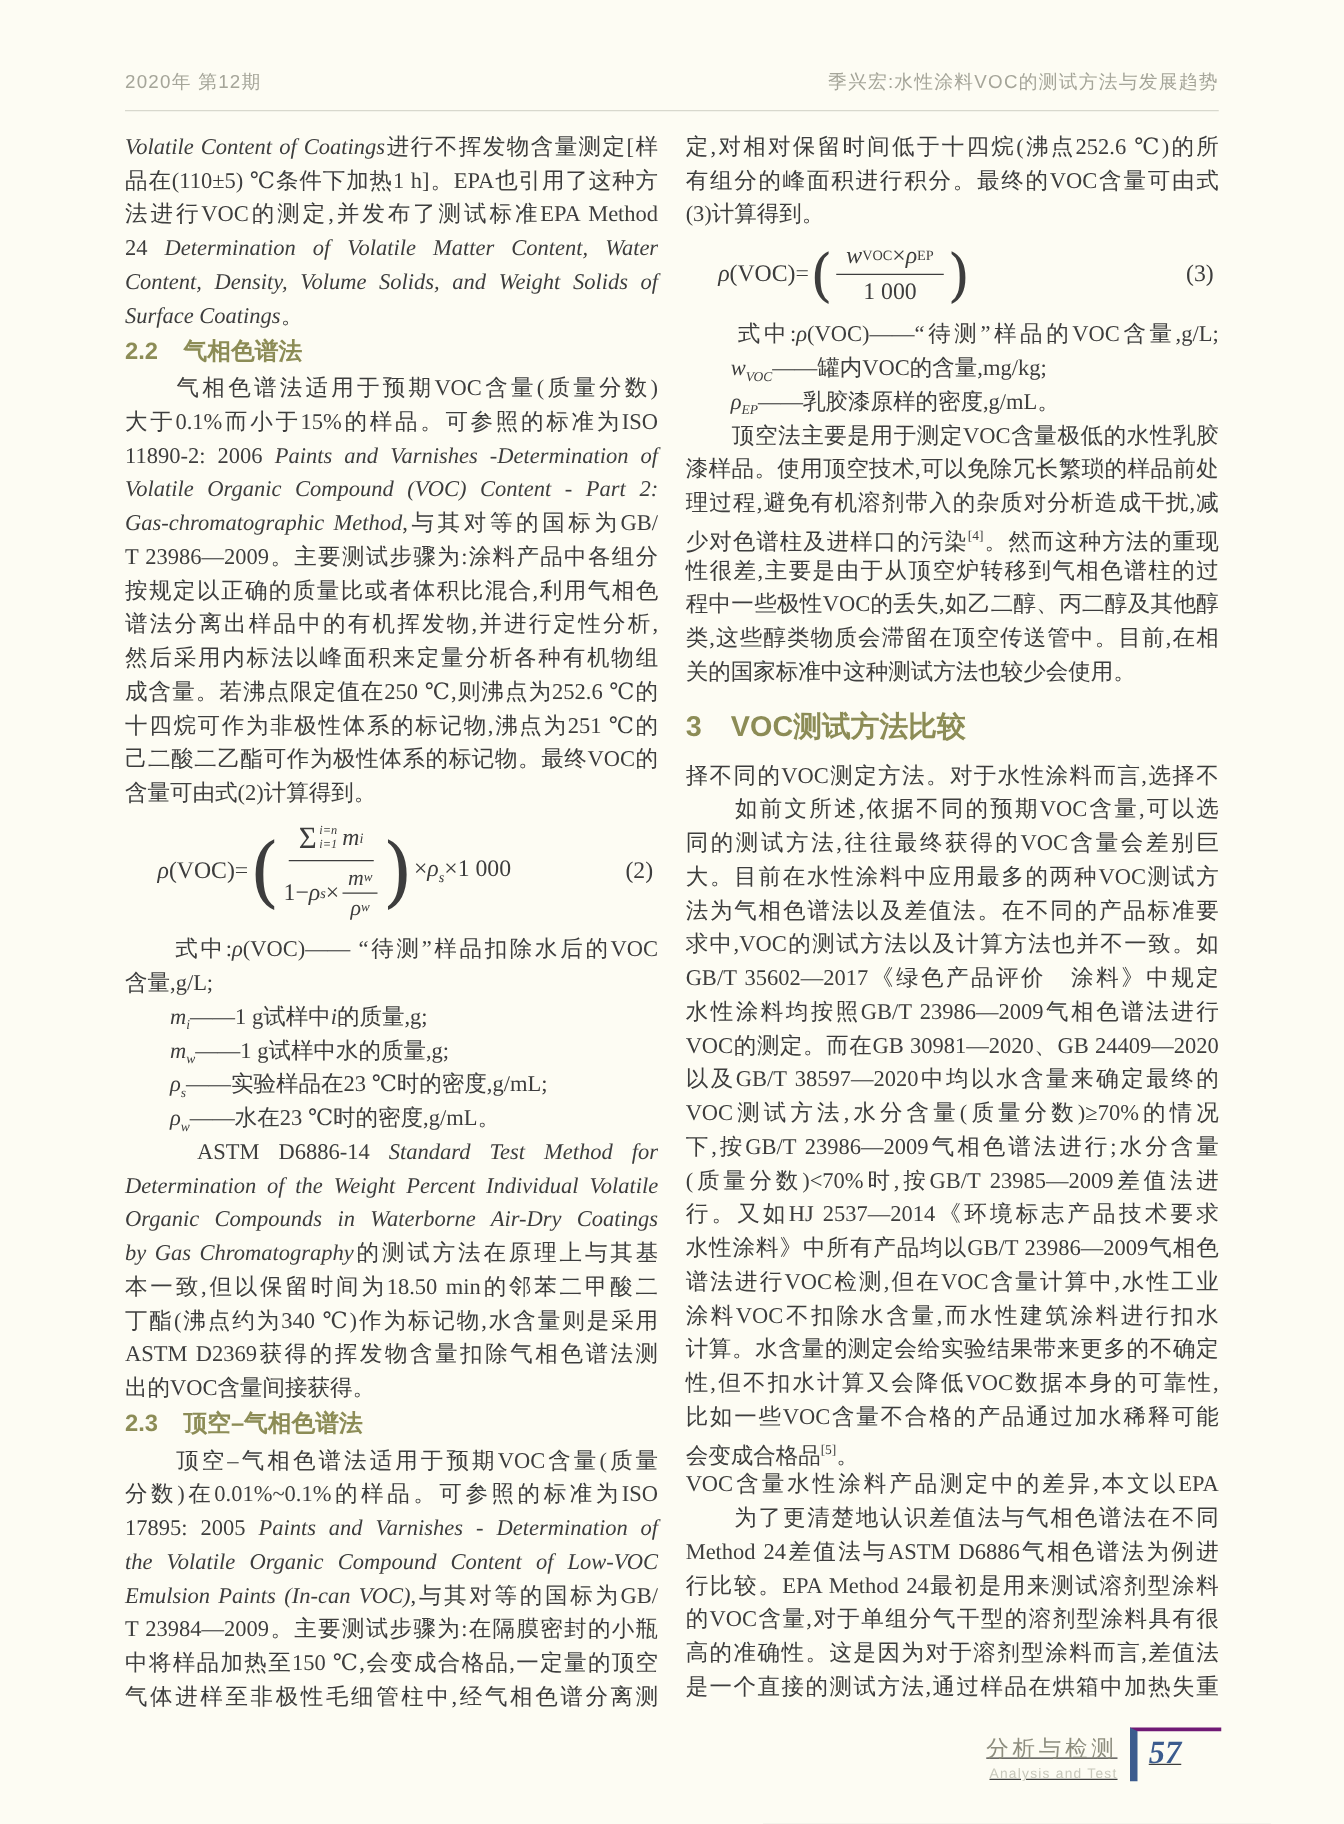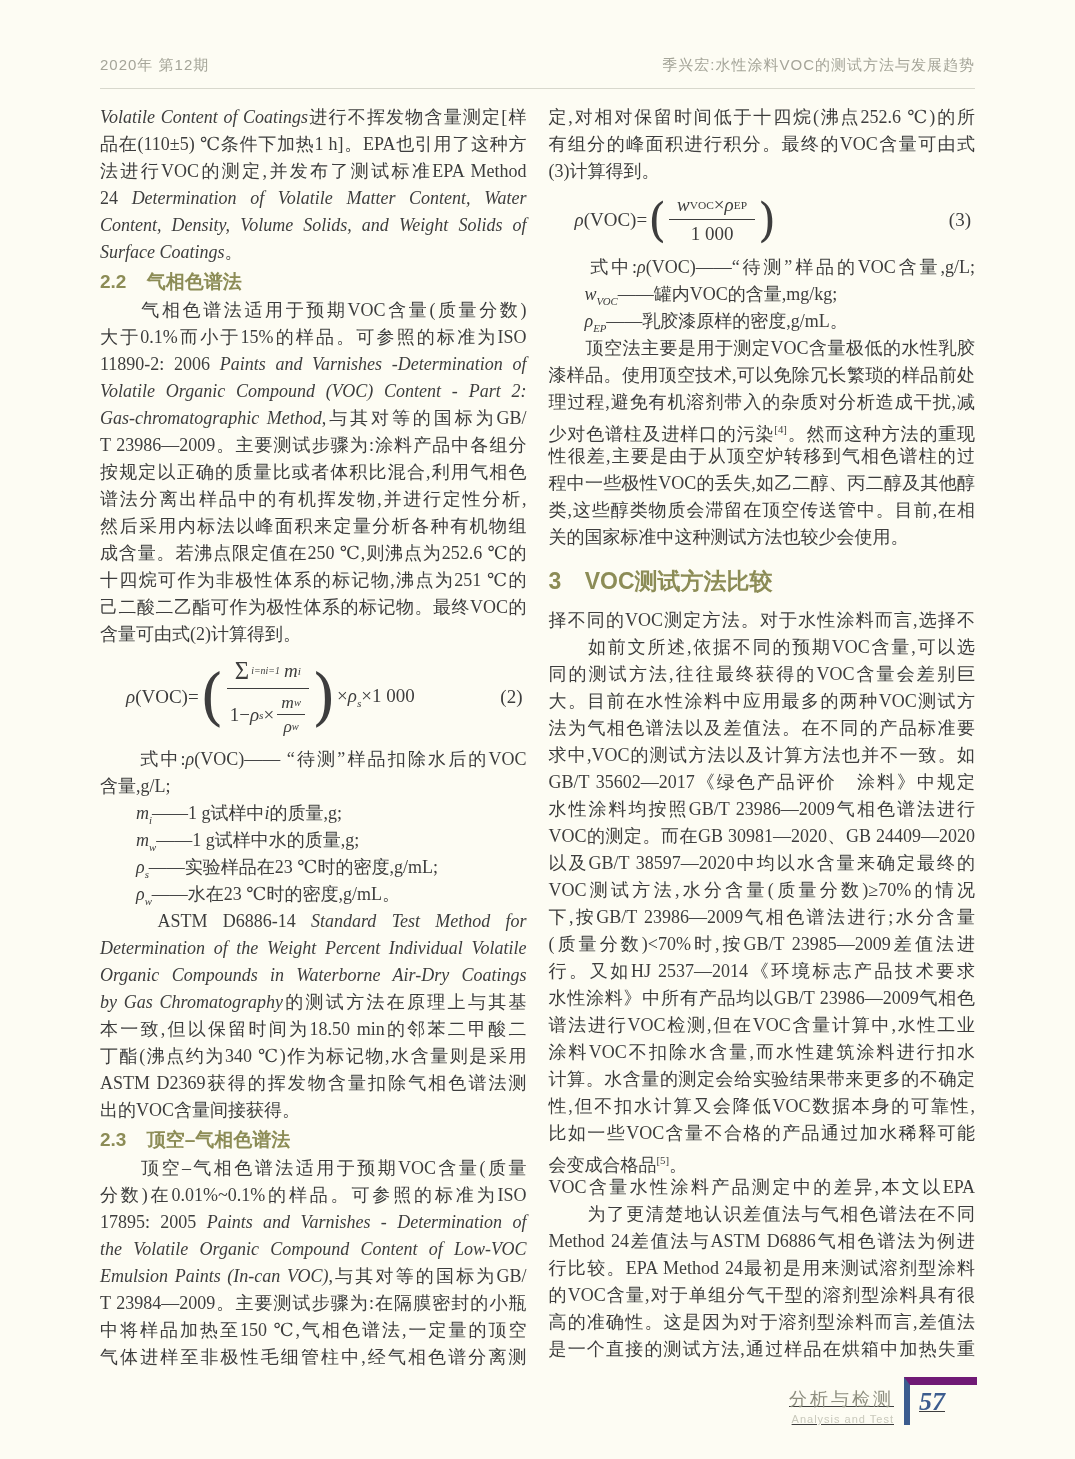--- a/index.html
+++ b/index.html
@@ -44,30 +44,30 @@
   }
   .formula .it { font-style:italic; }
   .formula sub { font-size:0.60em; font-style:italic; }
   .frac { display:inline-flex; flex-direction:column; align-items:center; margin:0 2px; }
   .frac .num { display:flex; align-items:center; border-bottom:1.4px solid #3d3d3d; padding:0 8px 3px; }
   .frac .den { display:flex; align-items:center; padding-top:3px; }
   .frac.inner { font-size:0.92em; margin:0 1px 0 3px; }
   .frac.inner .num { padding:0 4px 1px; border-bottom-width:1.2px; }
   .frac.inner .den { padding-top:1px; }
   .sum { font-size:1.3em; margin-right:1px; }
-  .limits { display:inline-flex; flex-direction:row; font-size:0.52em; line-height:1.1; margin:0 4px 0 1px; font-style:italic; }
+  .limits { display:inline-flex; flex-direction:column; font-size:0.52em; line-height:1.1; margin:0 4px 0 1px; font-style:italic; }
   .bp { font-size:62px; font-weight:200; line-height:0; margin:0 1px; font-family:"DejaVu Serif",serif; }
   .formula.f3 .bp { font-size:46px; }
   .f-no { margin-left:auto; padding-right:4px; }
 
   .footer { position:absolute; right:98px; bottom:34px; display:flex; align-items:flex-end;text-decoration:underline; }
   .f-labels { text-align:right; margin-top:8px; font-family:"Liberation Sans","DejaVu Sans",sans-serif; }
   .f-cn { font-size:18px; color:#8d8d7e; letter-spacing:3px; }
   .f-en { font-size:11px; color:#c8c8bb; margin-top:2px; letter-spacing:1px; }
-  .f-page { margin-left:10px; border-top:8px solid #701a75; border-left:6px solid #3c5c8e; padding:2px 32px 8px 9px; }
+  .f-page { margin-left:10px; border-top:3px solid #701a75; border-left:6px solid #3c5c8e; padding:2px 32px 8px 9px; }
   .f-num { font-size:26px; font-weight:bold; font-style:italic; color:#3c5c8e; font-family:"Liberation Serif",serif; }
 </style>
 </head>
 <body>
 
 <div class="page">
 
   <div class="header">
     <span>2020年 第12期</span>
     <span>季兴宏:水性涂料VOC的测试方法与发展趋势</span>
@@ -166,21 +166,21 @@
         <span class="h-text">顶空–气相色谱法</span>
       </div>
 
       <div>
           <div class="tline"><span>　　顶空–气相色谱法适用于预期VOC含量(质量</span></div>
           <div class="tline"><span>分数)在0.01%~0.1%的样品。可参照的标准为ISO</span></div>
           <div class="tline"><span>17895: 2005 </span><span class="it">Paints and Varnishes - Determination of</span></div>
           <div class="tline"><span class="it">the Volatile Organic Compound Content of Low-VOC</span></div>
           <div class="tline"><span class="it">Emulsion Paints (In-can VOC)</span><span>,与其对等的国标为GB/</span></div>
           <div class="tline"><span>T 23984—2009。主要测试步骤为:在隔膜密封的小瓶</span></div>
-          <div class="tline"><span>中将样品加热至150 ℃,气相色谱法,一定量的顶空</span></div>
+          <div class="tline"><span>中将样品加热至150 ℃,会变成合格品,一定量的顶空</span></div>
           <div class="tline"><span>气体进样至非极性毛细管柱中,经气相色谱分离测</span></div>
         </div>
     </div>
 
     <div class="col">
       <div>
           <div class="tline"><span>定,对相对保留时间低于十四烷(沸点252.6 ℃)的所</span></div>
           <div class="tline"><span>有组分的峰面积进行积分。最终的VOC含量可由式</span></div>
           <div class="tline nj"><span>(3)计算得到。</span></div>
         </div>

